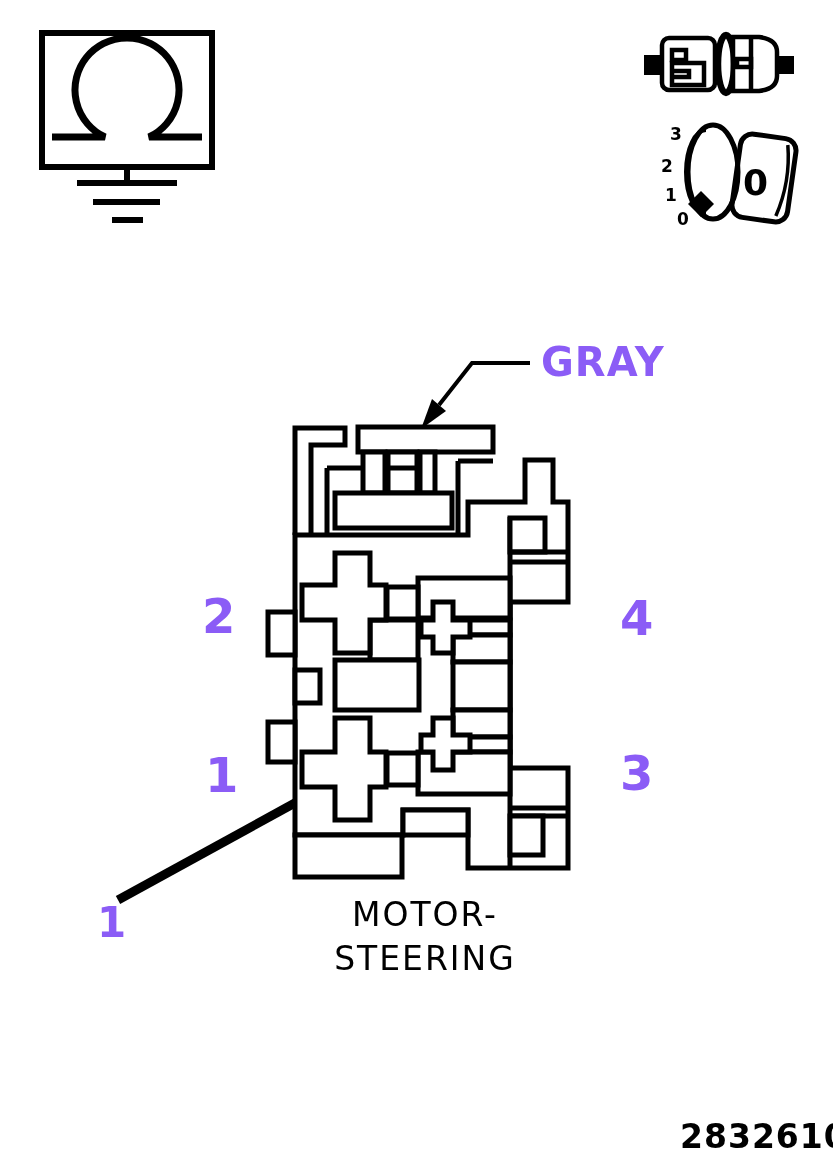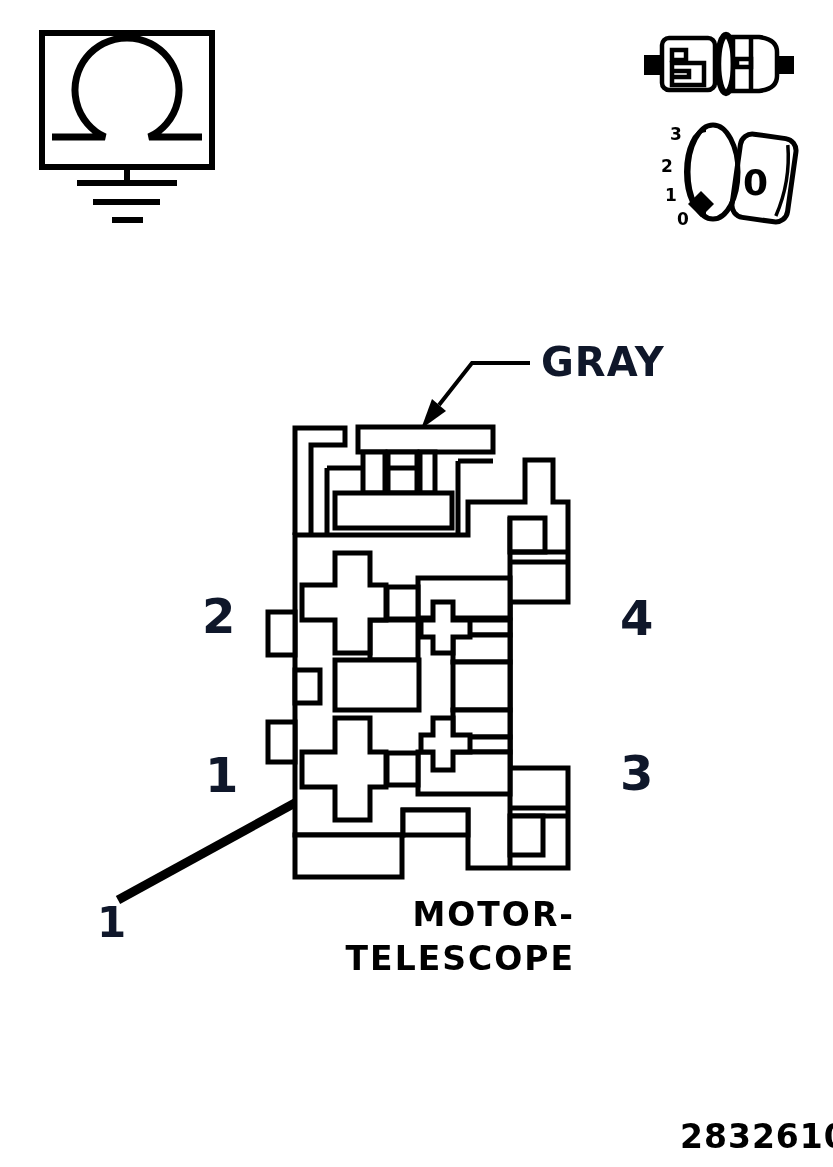--- a/index.html
+++ b/index.html
@@ -1,27 +1,27 @@
 <!DOCTYPE html>
 <html><head>
 <meta charset="utf-8">
 <style>
   html,body{margin:0;padding:0;background:#fff;}
   .page{
     position:relative;width:833px;height:1167px;background:#ffffff;
     font-family:"DejaVu Sans","Liberation Sans",sans-serif;color:#000;overflow:hidden;
   }
   svg.art{position:absolute;left:0;top:0;}
-  .lbl{position:absolute;line-height:1;white-space:nowrap;color:#0f172a;}
+  .lbl{position:absolute;line-height:1;white-space:nowrap;color:#8b5cf6;}
   .pin{font-size:48px;font-weight:bold;}
   .gray{font-size:40px;font-weight:bold;letter-spacing:1px;}
   .ref{font-size:42px;font-weight:bold;}
   .cname{
-    position:absolute;left:275px;top:893px;width:300px;text-align:right;
-    font-size:33px;font-weight:bold;letter-spacing:2px;line-height:44px;
+    position:absolute;left:275px;top:893px;width:300px;text-align:center;
+    font-size:33px;font-weight:normal;letter-spacing:2px;line-height:44px;
   }
   .pn{position:absolute;left:680px;top:1117px;font-size:33px;font-weight:bold;letter-spacing:1px;}
   svg text{font-family:"DejaVu Sans","Liberation Sans",sans-serif;font-weight:bold;fill:#000;}
 </style>
 </head>
 <body>
 
 <div class="page">
 
   <svg class="art" width="833" height="1167" viewBox="0 0 833 1167">
@@ -121,18 +121,18 @@
 
   <div class="lbl pin" style="left:202px;top:592px;">2</div>
   <div class="lbl pin" style="left:620px;top:594px;">4</div>
   <div class="lbl pin" style="left:205px;top:751px;">1</div>
   <div class="lbl pin" style="left:620px;top:749px;">3</div>
 
   <div class="lbl ref" style="left:97px;top:902px;">1</div>
 
   <div class="cname">
     <div>MOTOR-</div>
-    <div>TELESCOPE</div>
+    <div>STEERING</div>
   </div>
 
   <div class="pn">2832610</div>
 
 </div>
 
 </body></html>

